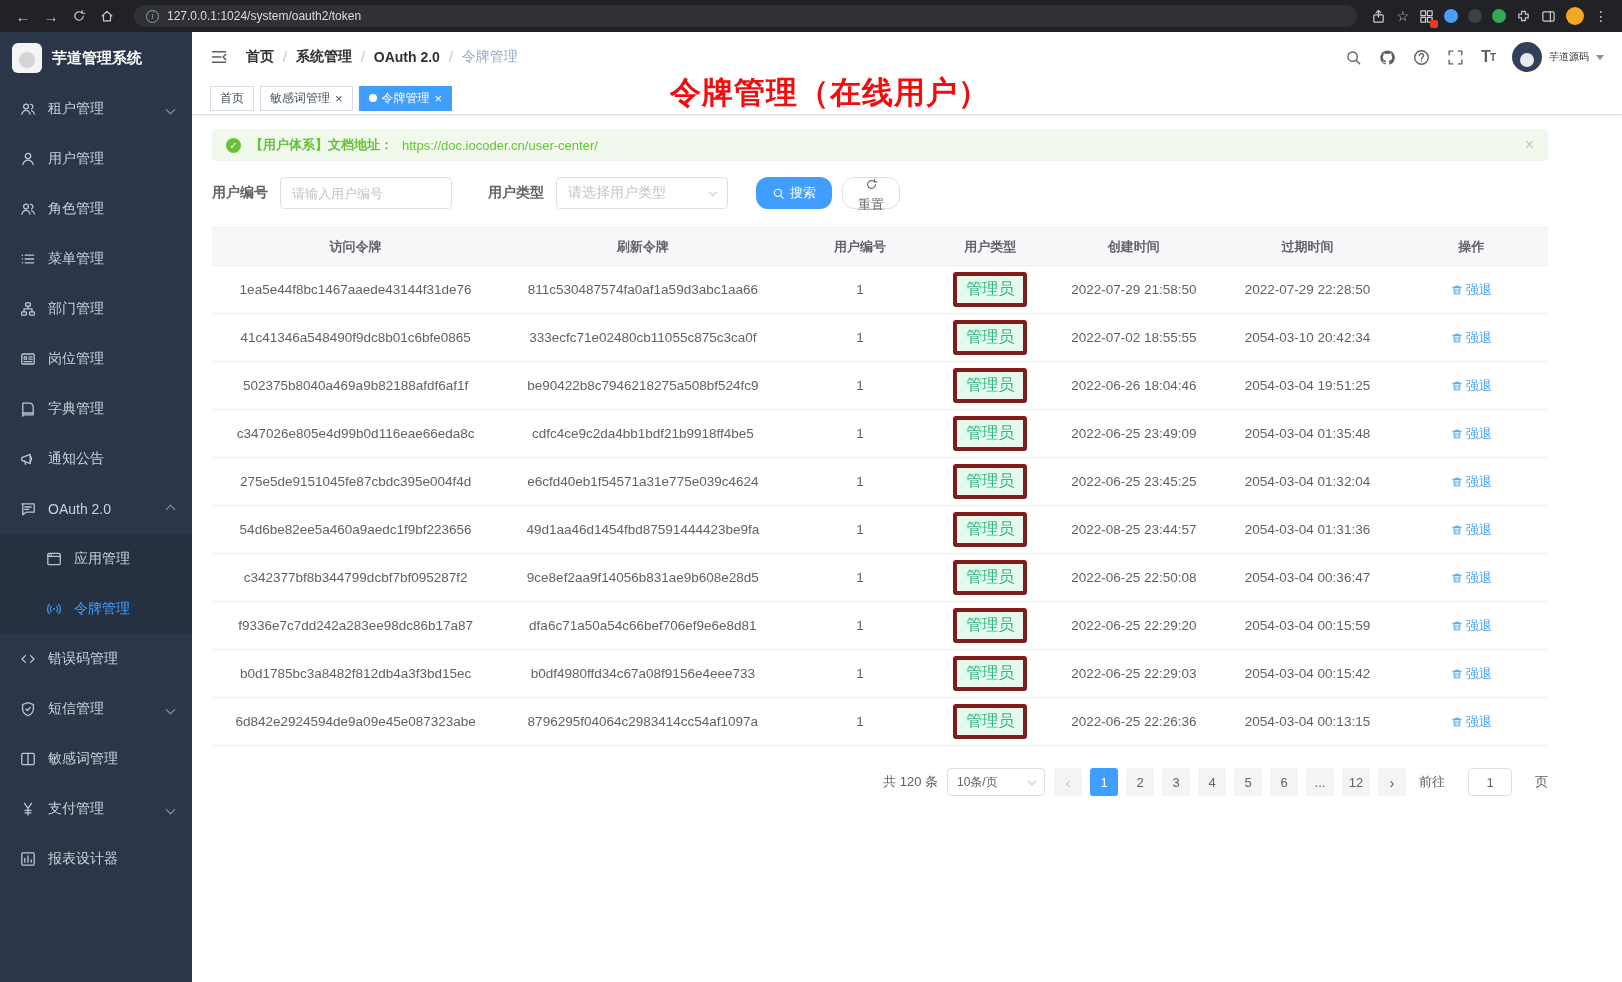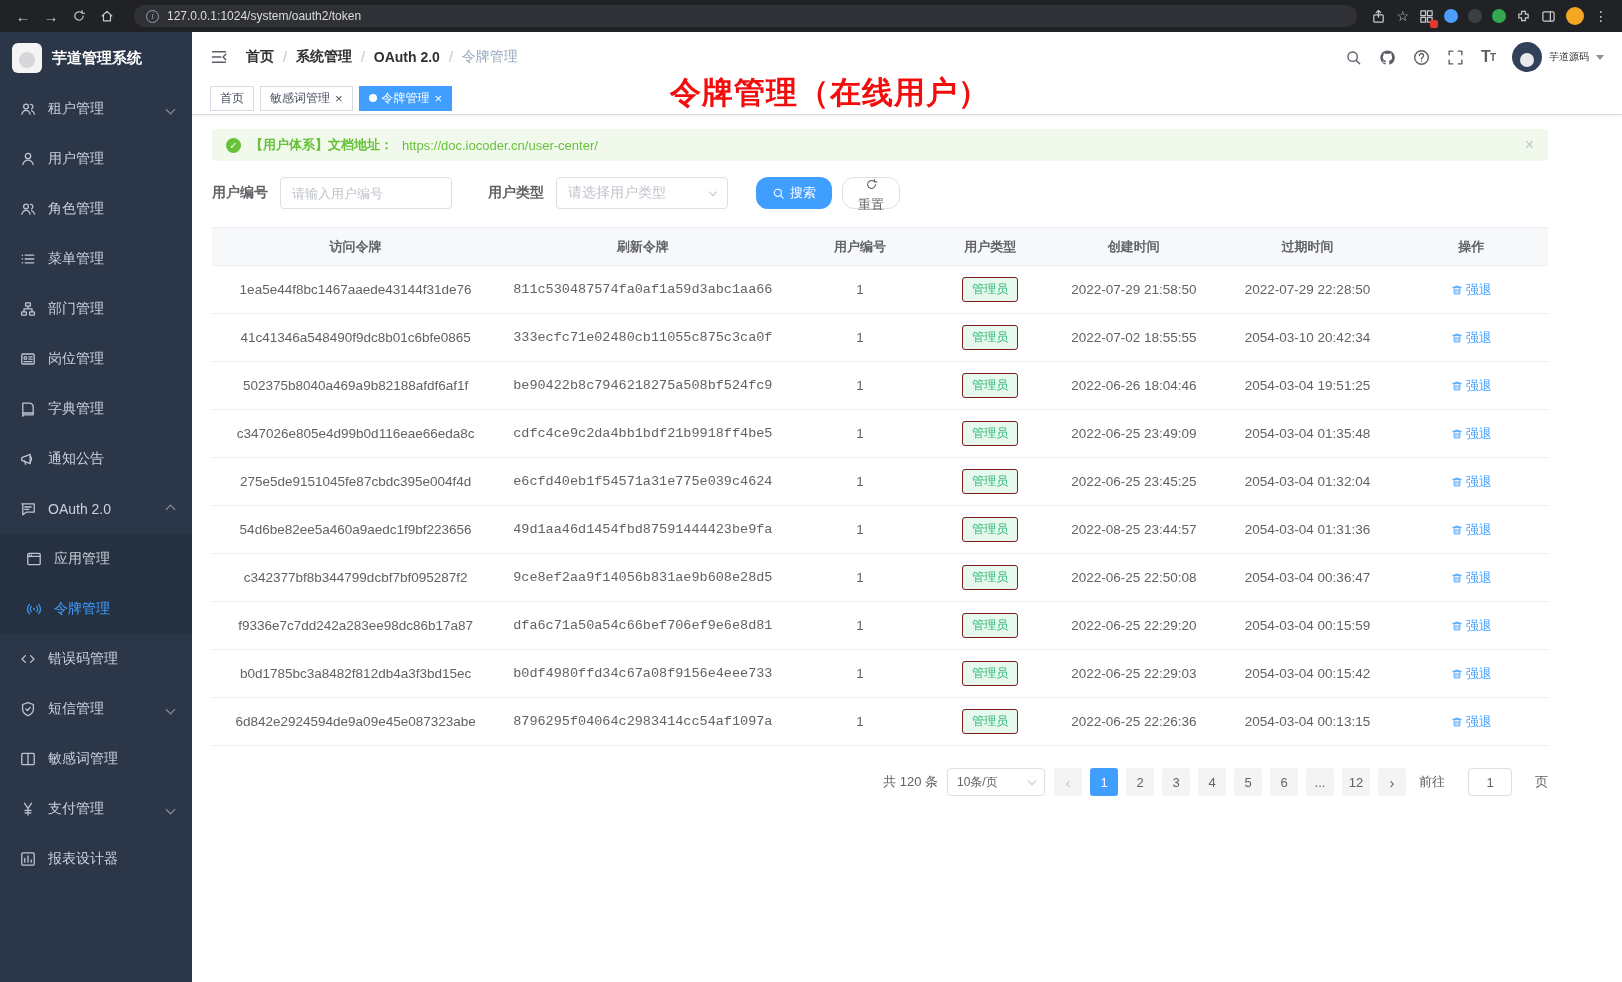--- a/index.html
+++ b/index.html
@@ -25,21 +25,21 @@
 
   
   .sidebar { width:192px; flex-shrink:0; background:#2b3648; color:#c9d1dc; overflow:hidden; }
   .logo { height:52px; display:flex; align-items:center; gap:10px; padding:0 12px; cursor:pointer; }
   .logo-avatar { width:30px; height:30px; border-radius:6px; background:#f4f4f4; position:relative; overflow:hidden; flex-shrink:0; }
   .logo-avatar:after { content:""; position:absolute; left:7px; top:9px; width:16px; height:16px; border-radius:50%; background:#d4d6d9; }
   .logo-title { color:#fff; font-size:15px; font-weight:700; white-space:nowrap; }
   .menu-item { height:50px; display:flex; align-items:center; padding:0 18px 0 20px; font-size:14px; cursor:pointer; white-space:nowrap; }
   .menu-item .icon { margin-right:12px; opacity:.92; }
   .menu-item .chev { margin-left:auto; }
-  .menu-item.sub { padding-left:26px; background:#253140; }
+  .menu-item.sub { padding-left:46px; background:#253140; }
   .menu-item.sub.active { color:#409eff; }
   .chev { width:7px; height:7px; border-right:1.5px solid currentColor; border-bottom:1.5px solid currentColor; display:inline-block; transform:rotate(45deg); opacity:.65; }
   .chev.up { transform:rotate(-135deg); }
 
   
   .main { flex:1; min-width:0; display:flex; flex-direction:column; background:#fff; position:relative; }
   .topbar { height:50px; display:flex; align-items:center; padding:0 18px; }
   .hamburger { color:#5a5e66; cursor:pointer; display:inline-flex; }
   .hamburger svg { width:18px; height:18px; }
   .breadcrumb { display:flex; align-items:center; gap:9px; margin-left:18px; font-size:14px; }
@@ -80,27 +80,27 @@
   .gap30 { width:36px; flex-shrink:0; }
   .btn { height:32px; border-radius:12px; padding:0 15px; font-size:13px; display:inline-flex; align-items:center; gap:5px; cursor:pointer; border:1px solid transparent; background:none; font-family:inherit; }
   .btn svg { width:13px; height:13px; }
   .btn-primary { background:#409eff; color:#fff; margin-left:28px; }
   .btn-plain { background:#fff; border-color:#dcdfe6; color:#606266; margin-left:10px;flex-direction:column; }
 
   table.grid { width:100%; border-collapse:collapse; margin-top:18px; table-layout:fixed; }
   .grid th { height:38px; background:#f7f8fa; color:#606266; font-size:13px; font-weight:700; border-top:1px solid #ebeef5; border-bottom:1px solid #ebeef5; text-align:center; }
   .grid td { height:48px; border-bottom:1px solid #ebeef5; text-align:center; font-size:13.5px; color:#606266; overflow:hidden; }
   .grid th:nth-child(1), .grid td:nth-child(1) { width:21.5%; }
-  .grid th:nth-child(2), .grid td:nth-child(2) { width:21.5%;font-family:Liberation Mono, monospace; }
+  .grid th:nth-child(2), .grid td:nth-child(2) { width:21.5%; }
   .grid th:nth-child(3), .grid td:nth-child(3) { width:11%; }
   .grid th:nth-child(4), .grid td:nth-child(4) { width:8.5%; }
   .grid th:nth-child(5), .grid td:nth-child(5) { width:13%; }
   .grid th:nth-child(6), .grid td:nth-child(6) { width:13%; }
   .grid th:nth-child(7), .grid td:nth-child(7) { width:11.5%; }
-  .tag-success { display:inline-block; padding:3px 9px; border-radius:3px; background:#e7f9ef; border:1px solid #7f1d1d; color:#2bb876; font-size:12px; }
+  .tag-success { display:inline-block; padding:3px 9px; border-radius:3px; background:#e7f9ef; border:4px solid #7f1d1d; color:#2bb876; font-size:16px; }
   .link-btn { border:none; background:none; color:#409eff; font-size:13px; display:inline-flex; align-items:center; gap:3px; cursor:pointer; font-family:inherit; }
   .link-btn .icon svg { width:12px; height:12px; }
 
   .pagination { display:flex; align-items:center; justify-content:flex-end; gap:9px; margin-top:22px; font-size:13px; color:#606266; }
   .pg-size { width:98px; height:28px; border:1px solid #dcdfe6; border-radius:4px; display:flex; align-items:center; justify-content:space-between; padding:0 9px; font-size:12px; color:#606266; cursor:pointer; }
   .pg-btns { display:flex; gap:8px; align-items:center; }
   .page-btn { min-width:28px; height:28px; border:none; border-radius:3px; background:#f4f4f5; color:#606266; font-size:13px; cursor:pointer; font-family:inherit; }
   .page-btn.active { background:#409eff; color:#fff; }
   .page-btn.nav { font-size:15px; }
   .page-btn.nav.disabled { color:#c0c4cc; cursor:default; }

